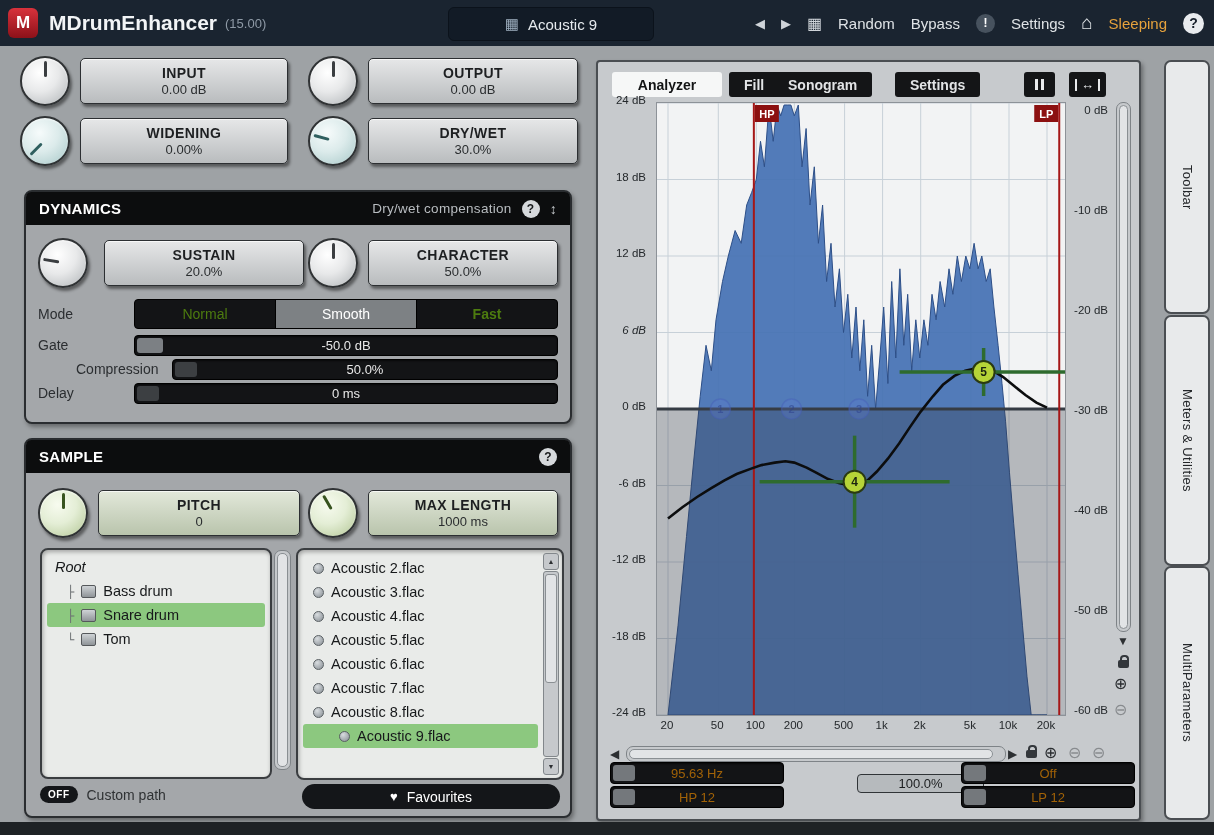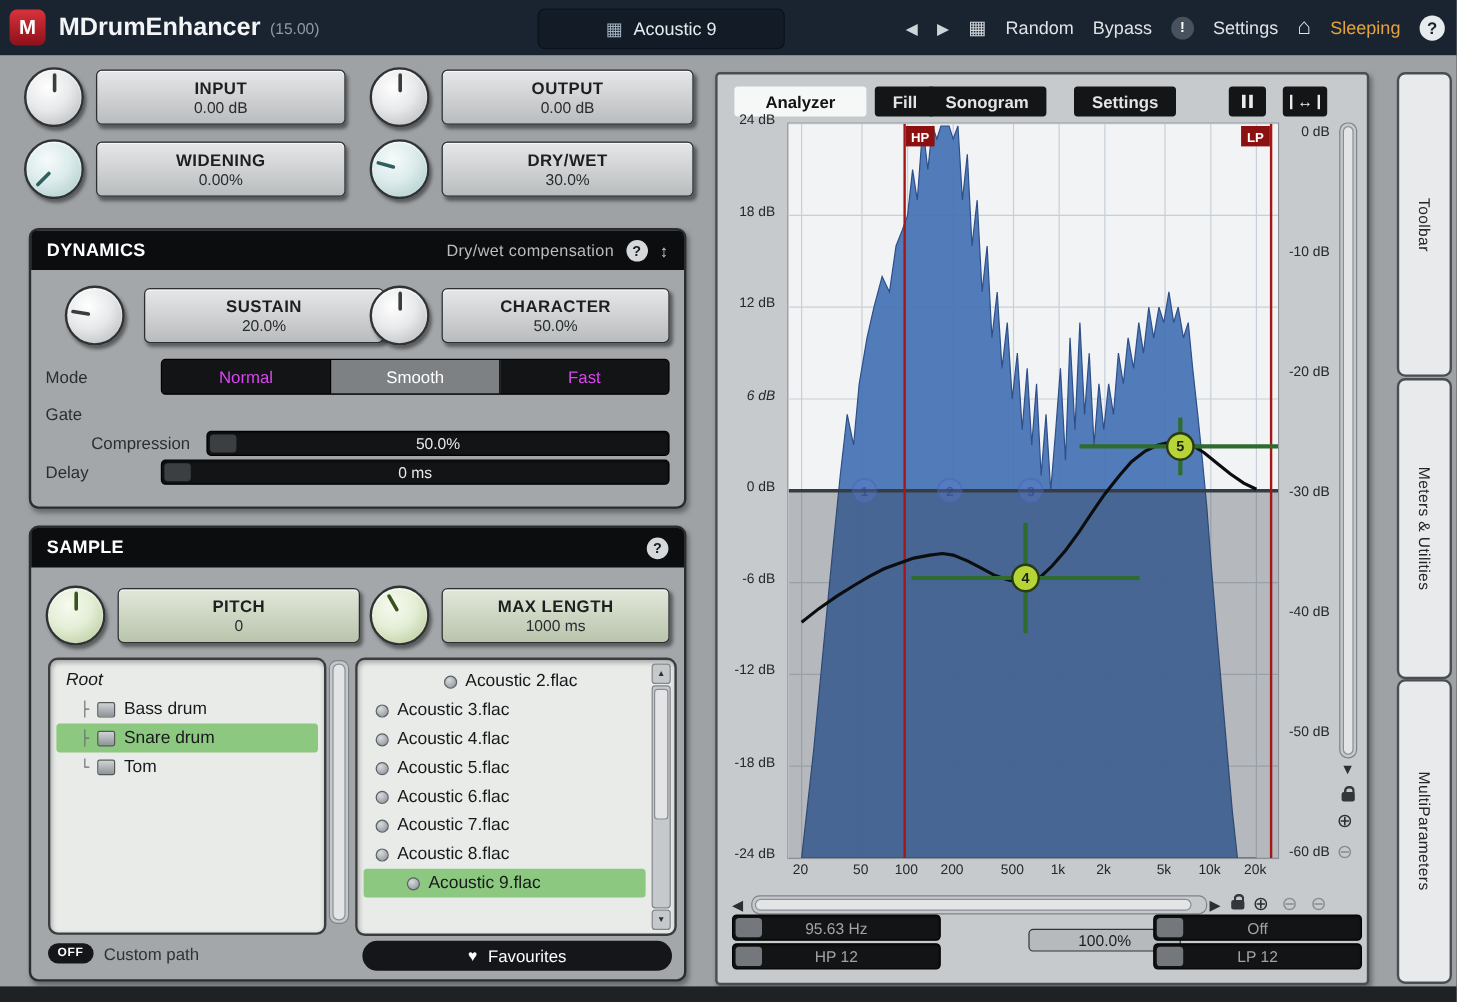--- a/index.html
+++ b/index.html
@@ -51,22 +51,22 @@
   .q-circle{width:18px;height:18px;border-radius:50%;background:#d6d9dc;color:#17191b;font-size:12px;font-weight:bold;display:flex;align-items:center;justify-content:center;}
   .updown{color:#c6cacd;font-size:14px;}
 
   
   .dyn-row{position:absolute;left:12px;right:12px;height:21px;}
   .dyn-label{position:absolute;left:0;top:2px;font-size:14px;color:#2b2e31;}
   .dyn-bar{position:absolute;left:96px;right:0;top:0;bottom:0;background:#131416;border:1px solid #000;border-radius:4px;color:#e8e8e8;font-size:13px;display:flex;align-items:center;justify-content:center;box-shadow:inset 0 1px 2px rgba(0,0,0,.6);}
   .bar-handle{position:absolute;left:2px;top:2px;bottom:2px;width:26px;background:#7c8084;border-radius:3px;}
   .bar-handle.subtle{width:22px;background:#3c3f42;}
   .seg{position:absolute;left:96px;right:0;top:0;bottom:0;display:flex;background:#131416;border:1px solid #000;border-radius:4px;overflow:hidden;}
-  .seg .opt{flex:1;display:flex;align-items:center;justify-content:center;color:#d946ef;font-size:14px;border-right:1px solid #000;}
-  .seg .opt:last-child{border-right:none;}
+  .seg .opt{flex:1;display:flex;align-items:center;justify-content:center;color:#4d7c0f;font-size:14px;border-right:1px solid #000;}
+  .seg .opt:last-child{border-right:none;font-weight:bold;}
   .seg .opt.selected{background:#7d8184;color:#fff;}
 
   
   .listbox{position:absolute;background:#e9ebe9;border:2px solid #3a3d40;border-radius:8px;box-shadow:inset 1px 2px 4px rgba(0,0,0,.3);overflow:hidden;}
   .tree-row,.file-row{height:24px;display:flex;align-items:center;gap:7px;font-size:14.5px;color:#17191b;padding-left:10px;margin:0 5px;border-radius:3px;}
   .tree-row.root{font-style:italic;padding-left:8px;}
   .tree-row .tree-conn::before{content:"├";color:#6b6f72;font-family:"DejaVu Sans",sans-serif;font-size:12px;}
   .tree-row.last .tree-conn::before{content:"└";}
   .tree-row.selected,.file-row.selected{background:#8cc87f;padding-left:36px;}
   .drum-icon{width:13px;height:11px;background:linear-gradient(#cfd3d6,#8f9498);border:1px solid #55585b;border-radius:2px;flex:0 0 auto;}
@@ -96,21 +96,21 @@
   .scale-label{position:absolute;font-size:11.5px;color:#24282b;white-space:nowrap;}
   #left-scale .scale-label{left:0;right:4px;text-align:right;width:46px;}
   #right-scale .scale-label{left:0;width:42px;text-align:right;}
   #freq-labels{position:absolute;left:58px;top:657px;width:408px;height:15px;}
   .freq-label{position:absolute;width:32px;text-align:center;font-size:11.5px;color:#24282b;}
   .an-glyph{position:absolute;font-size:16px;color:#2c2f32;}
   .an-glyph.dim{opacity:.4;}
   .an-arrow{position:absolute;font-size:12px;color:#2c2f32;}
   .lock{position:absolute;width:11px;height:8px;background:#33373b;border-radius:2px;}
   .lock::before{content:"";position:absolute;top:-5px;left:2px;width:5px;height:5px;border:2px solid #33373b;border-bottom:none;border-radius:4px 4px 0 0;}
-  .abar{position:absolute;height:20px;background:#131416;border:1px solid #000;border-radius:4px;color:#a3a3a3;font-size:13px;display:flex;align-items:center;justify-content:center;box-shadow:inset 0 1px 2px rgba(0,0,0,.6);}
+  .abar{position:absolute;height:20px;background:#131416;border:1px solid #000;border-radius:4px;color:#a16207;font-size:13px;display:flex;align-items:center;justify-content:center;box-shadow:inset 0 1px 2px rgba(0,0,0,.6);}
   .abar .bar-handle{width:22px;background:#74787c;}
   .abar.light{background:#b6babd;color:#1b1d1f;border:1px solid #303437;box-shadow:none;}
 
   
   .side-tab{position:absolute;left:1164px;width:42px;background:#e8eaeb;border:2px solid #4a4e52;border-radius:7px;display:flex;align-items:center;justify-content:center;writing-mode:vertical-rl;font-size:13px;color:#232629;letter-spacing:.3px;}
 </style>
 </head>
 <body>
 
 <div id="window">
@@ -186,21 +186,21 @@
 
   <div class="panel" style="left:24px;top:190px;width:544px;height:230px;">
     <div class="panel-header">
       <span>DYNAMICS</span>
       <span class="ph-right">
         <span class="ph-option">Dry/wet compensation</span>
         <span class="q-circle">?</span>
         <span class="updown">↕</span>
       </span>
     </div>
-    <div class="ctl" style="left:28px;top:46px;width:266px;gap:16px;">
+    <div class="ctl" style="left:12px;top:46px;width:266px;gap:16px;">
       <div class="knob plain">
           <div class="ptr-wrap" style="transform: rotate(-81deg);">
             <div class="ptr"></div>
           </div>
         </div>
       <div class="vbox">
         <div class="lab">SUSTAIN</div>
         <div class="val">20.0%</div>
       </div>
     </div>
@@ -218,20 +218,24 @@
     <div class="dyn-row" style="top:107px;height:30px;">
       <span class="dyn-label" style="top:7px;">Mode</span>
       <div class="seg">
         <div class="opt">Normal</div>
         <div class="opt selected">Smooth</div>
         <div class="opt">Fast</div>
       </div>
     </div>
     <div class="dyn-row" style="top:143px;">
       <span class="dyn-label">Gate</span>
+      <div class="dyn-bar">
+        <span class="bar-handle"></span>
+        <span>-50.0 dB</span>
+      </div>
     </div>
     <div class="dyn-row" style="top:167px;margin-left:38px;">
       <span class="dyn-label">Compression</span>
       <div class="dyn-bar">
         <span class="bar-handle subtle"></span>
         <span>50.0%</span>
       </div>
     </div>
     <div class="dyn-row" style="top:191px;">
       <span class="dyn-label">Delay</span>
@@ -291,21 +295,21 @@
         <span class="drum-icon"></span>
         <span>Tom</span>
       </div>
     </div>
 
     <div class="sb-strip" style="left:248px;top:110px;width:15px;height:218px;">
         <div class="inner"></div>
       </div>
 
     <div class="listbox" style="left:270px;top:108px;width:264px;height:222px;padding-top:6px;">
-      <div class="file-row" style="margin-right:24px;justify-content:center;">
+      <div class="file-row" style="margin-right:24px;">
           <span class="bullet"></span>
           <span>Acoustic 2.flac</span>
         </div>
       <div class="file-row" style="margin-right:24px;">
           <span class="bullet"></span>
           <span>Acoustic 3.flac</span>
         </div>
       <div class="file-row" style="margin-right:24px;">
           <span class="bullet"></span>
           <span>Acoustic 4.flac</span>

